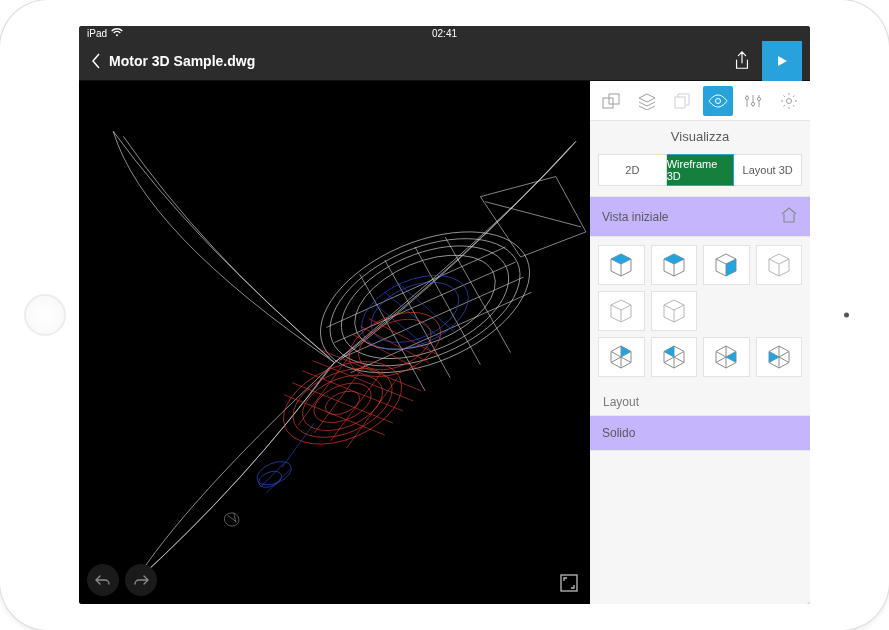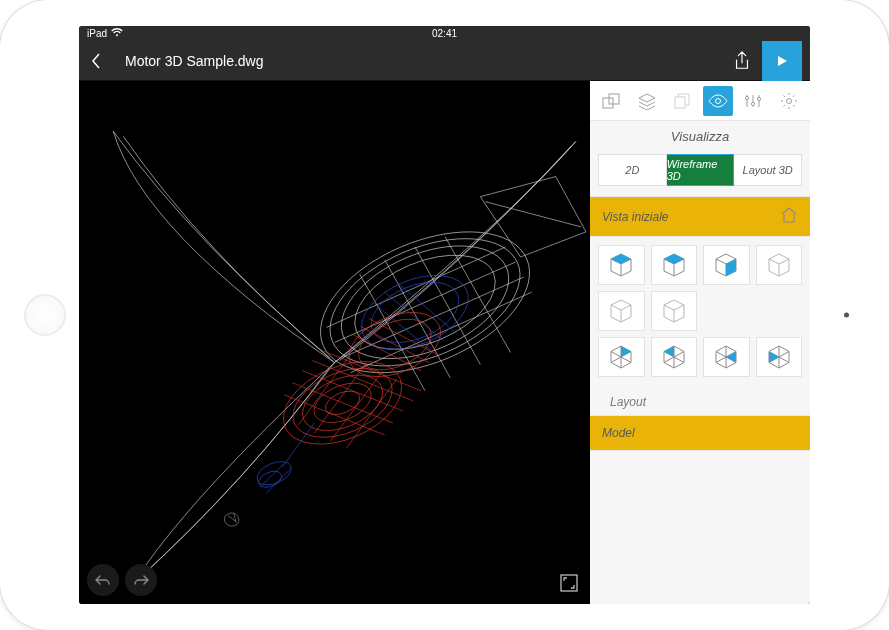--- a/index.html
+++ b/index.html
@@ -20,58 +20,58 @@
 
 
 .status { height: 15px; background: #2c2c2c; color: #fff; font-size: 10px; display: flex; align-items: center; padding: 0 8px; position: relative; }
 .status-left { display: flex; align-items: center; gap: 4px; }
 .status-center { position: absolute; left: 50%; transform: translateX(-50%); }
 .wifi-icon { display: inline-block; }
 
 
 .header { height: 40px; background: #2c2c2c; color: #fff; display: flex; align-items: center; padding: 0 8px; border-bottom: 1px solid #111; }
 .back-chev { width: 18px; height: 18px; display: flex; align-items: center; justify-content: center; cursor: pointer; }
-.title { font-size: 14px; font-weight: 400; margin-left: 20px; flex: 1; }
+.title { font-size: 14px; font-weight: 700; margin-left: 4px; flex: 1; }
 .share-btn { width: 40px; height: 40px; display: flex; align-items: center; justify-content: center; cursor: pointer; }
 .play-btn { width: 40px; height: 40px; background: #27a2db; display: flex; align-items: center; justify-content: center; cursor: pointer; }
 
 
 .main { flex: 1; display: flex; overflow: hidden; }
 .canvas { flex: 1; background: #000; position: relative; }
 
 
 .wireframe-svg { position: absolute; inset: 0; width: 100%; height: 100%; }
 
 .canvas-bottom { position: absolute; left: 8px; bottom: 8px; display: flex; gap: 6px; }
 .round-btn { width: 32px; height: 32px; border-radius: 50%; background: #1a1a1a; display: flex; align-items: center; justify-content: center; cursor: pointer; }
 .expand-btn { position: absolute; right: 8px; bottom: 8px; width: 26px; height: 26px; display: flex; align-items: center; justify-content: center; cursor: pointer; }
 
 
-.panel { width: 220px; background: #f6f6f6; display: flex; flex-direction: column; font-size: 12px; color: #444; font-style: italic; }
+.panel { width: 220px; background: #f6f6f6; display: flex; flex-direction: column; font-size: 12px; color: #444; }
 .tool-row { height: 40px; background: #fff; display: flex; align-items: center; justify-content: space-between; padding: 0 6px; border-bottom: 1px solid #e6e6e6; }
 .tool-btn { width: 30px; height: 30px; display: flex; align-items: center; justify-content: center; cursor: pointer; border-radius: 2px; }
 .tool-btn.active { background: #27a2db; }
 .tool-btn svg { color: #9e9e9e; }
 .tool-btn.active svg { color: #fff; }
 .tool-btn.disabled svg { color: #d0d0d0; }
 
 .panel-title { text-align: center; padding: 8px 0 6px; font-size: 13px; color: #5a5a5a; }
 
 .seg { display: flex; padding: 4px 8px 10px; gap: 0; background: #f6f6f6; }
 .seg-btn { flex: 1; background: #fff; border: 1px solid #e0e0e0; height: 32px; font-size: 11px; color: #5a5a5a; display: flex; align-items: center; justify-content: center; cursor: pointer; }
 .seg-btn.active { background: #15803d; color: #fff; border-color: #27a2db; }
 .seg-btn + .seg-btn { border-left: none; }
 
-.row { background: #eab308; border-top: 1px solid #e8e8e8; border-bottom: 1px solid #e8e8e8; padding: 10px 12px; display: flex; align-items: center; justify-content: space-between; font-size: 12px; color: #5a5a5a; }
+.row { background: #c4b5fd; border-top: 1px solid #e8e8e8; border-bottom: 1px solid #e8e8e8; padding: 10px 12px; display: flex; align-items: center; justify-content: space-between; font-size: 12px; color: #5a5a5a; }
 
 .views-grid { padding: 8px; display: grid; grid-template-columns: repeat(4, 1fr); gap: 6px; }
 .view-cell { background: #fff; border: 1px solid #e2e2e2; height: 40px; display: flex; align-items: center; justify-content: center; cursor: pointer; }
 .view-cell.empty { visibility: hidden; }
 
-.section-label { padding: 10px 20px 6px; font-size: 12px; color: #7a7a7a; }
+.section-label { padding: 10px 13px 6px; font-size: 12px; color: #7a7a7a; }
 </style>
 </head>
 <body>
 
 <div class="ipad">
   <div class="home-btn"></div>
   <div class="cam-dot"></div>
   <div class="screen">
 
     <div class="status">
@@ -331,19 +331,19 @@
                   <path d="M14 2l10 5.5v11L14 24 4 18.5v-11z"></path>
                   <path d="M14 2v22M4 7.5l20 11M24 7.5l-20 11"></path>
                 </g>
                 <path d="M14 13L4 7.5v11z" fill="#27a2db"></path>
               </svg>
             </div>
         </div>
 
         <div class="section-label">Layout</div>
         <div class="row">
-          <span>Model</span>
+          <span>Solido</span>
         </div>
       </div>
     </div>
 
   </div>
 </div>
 
 </body></html>

